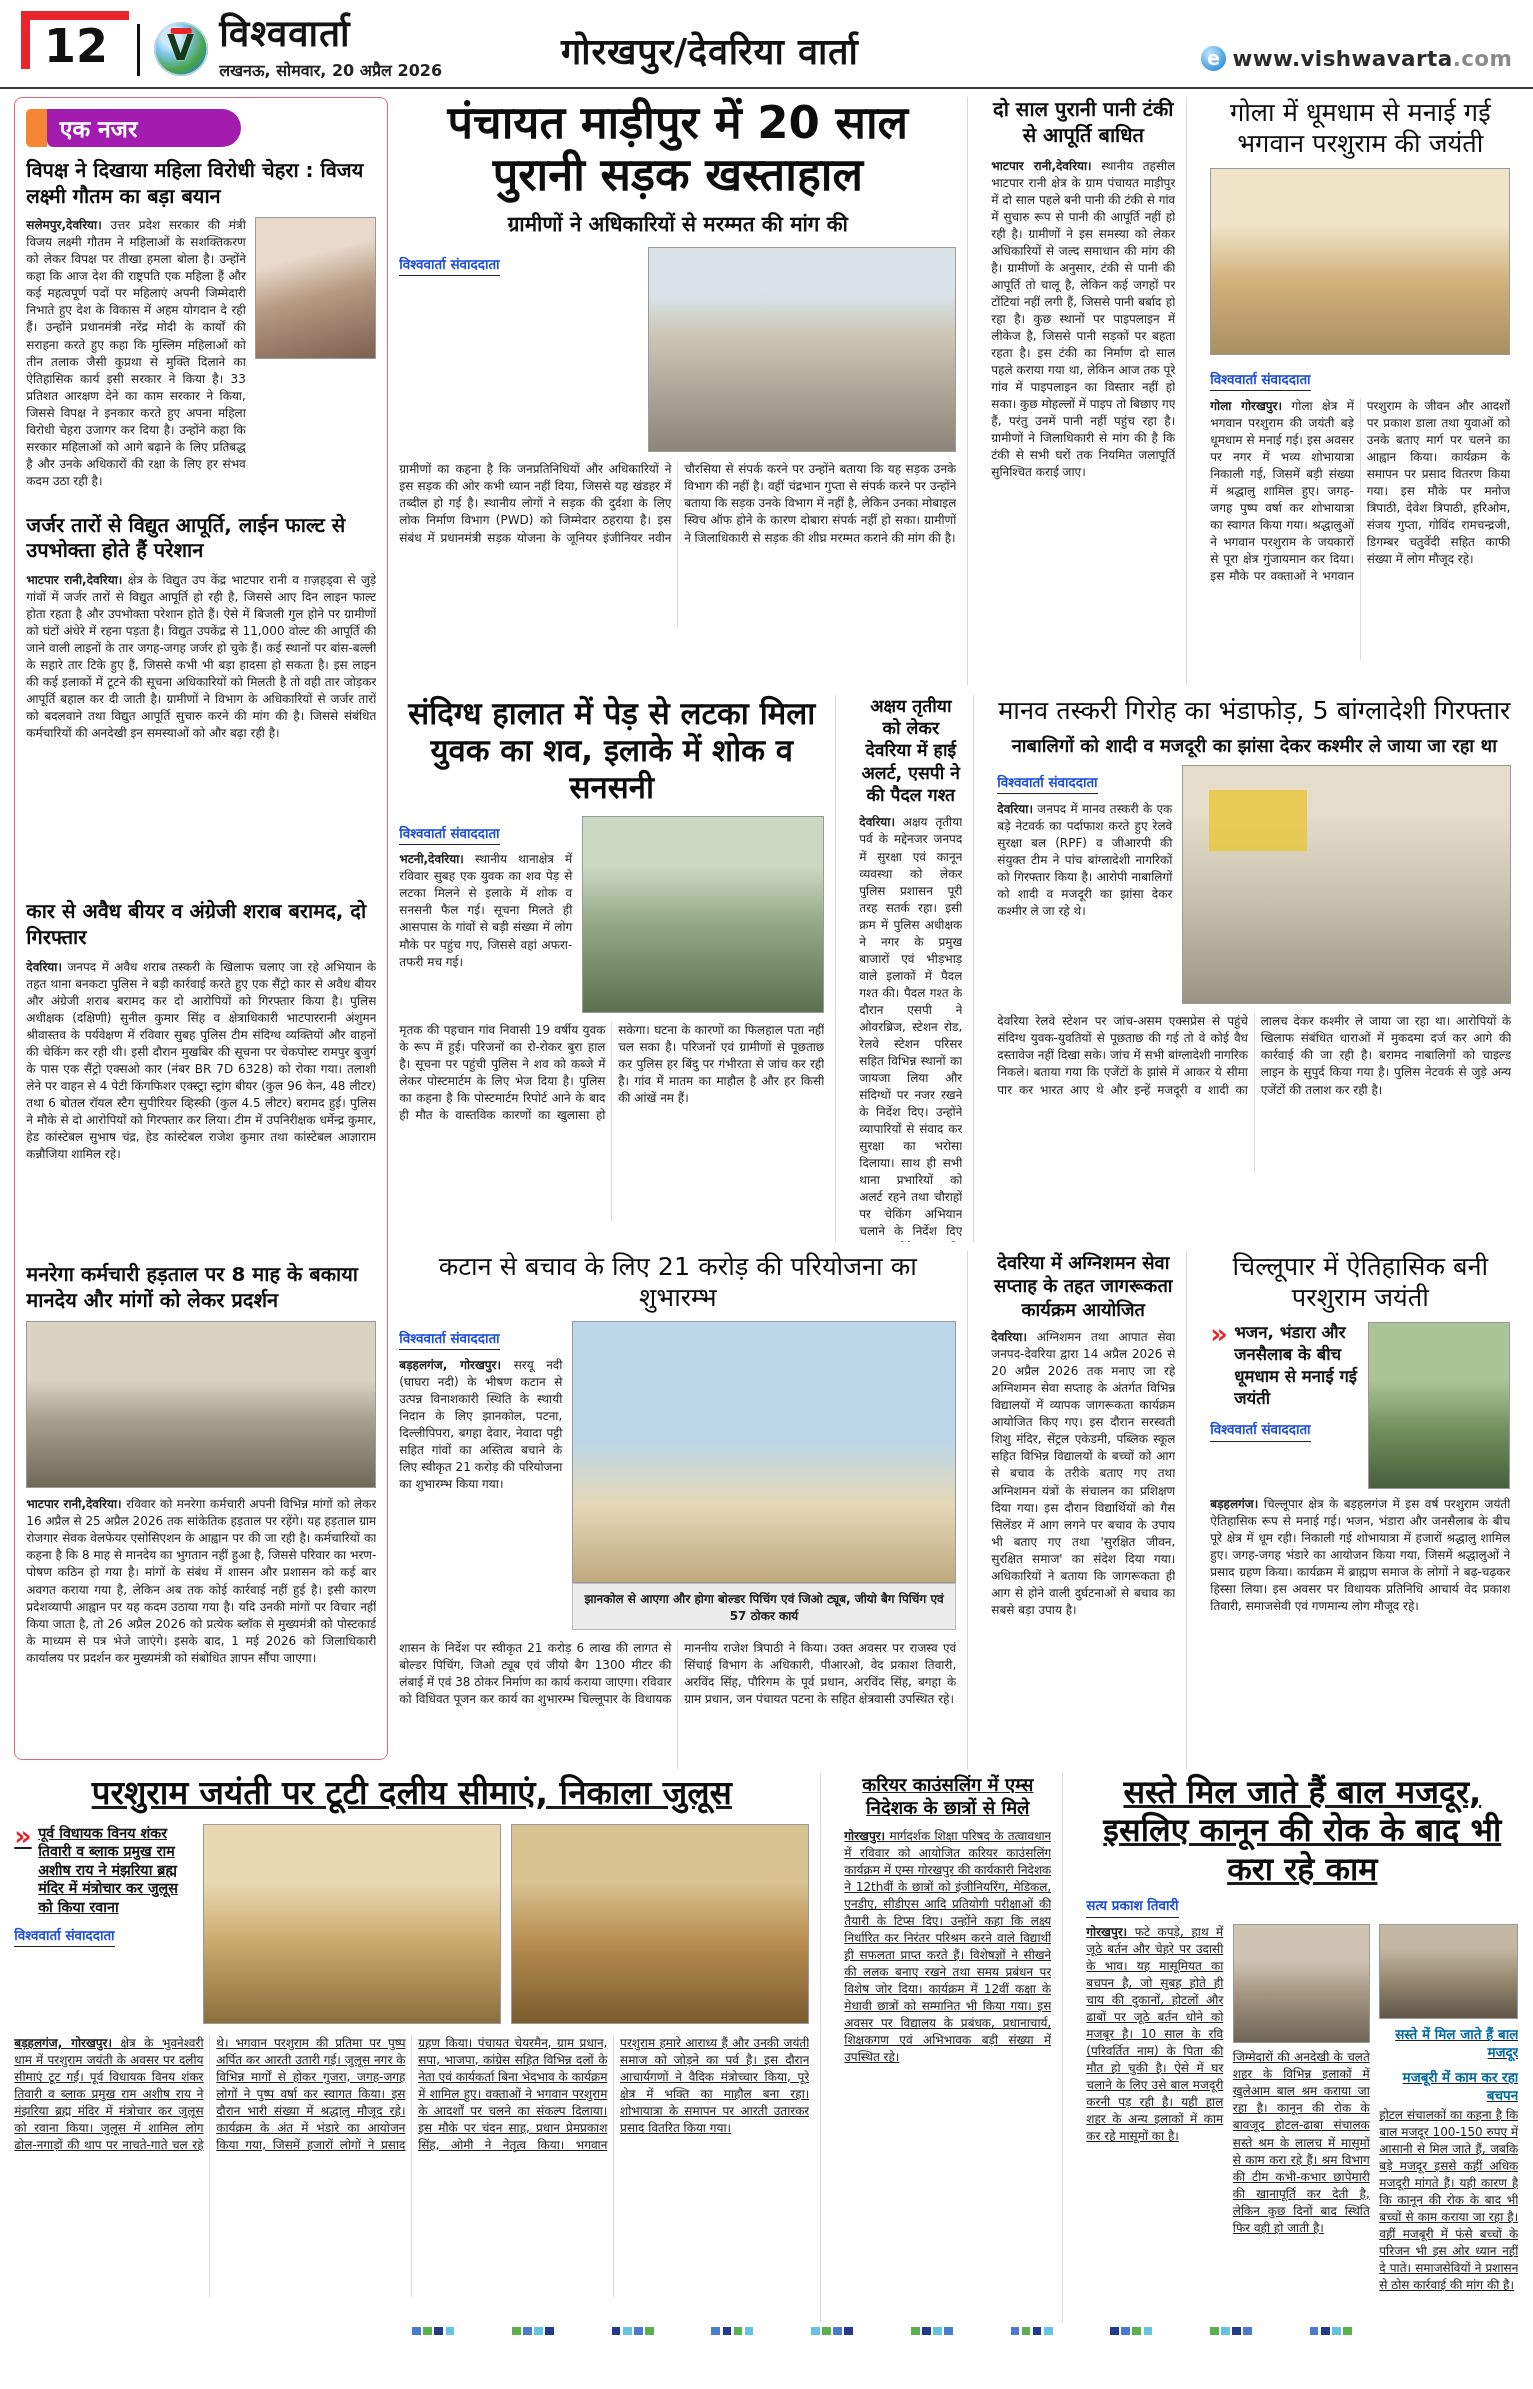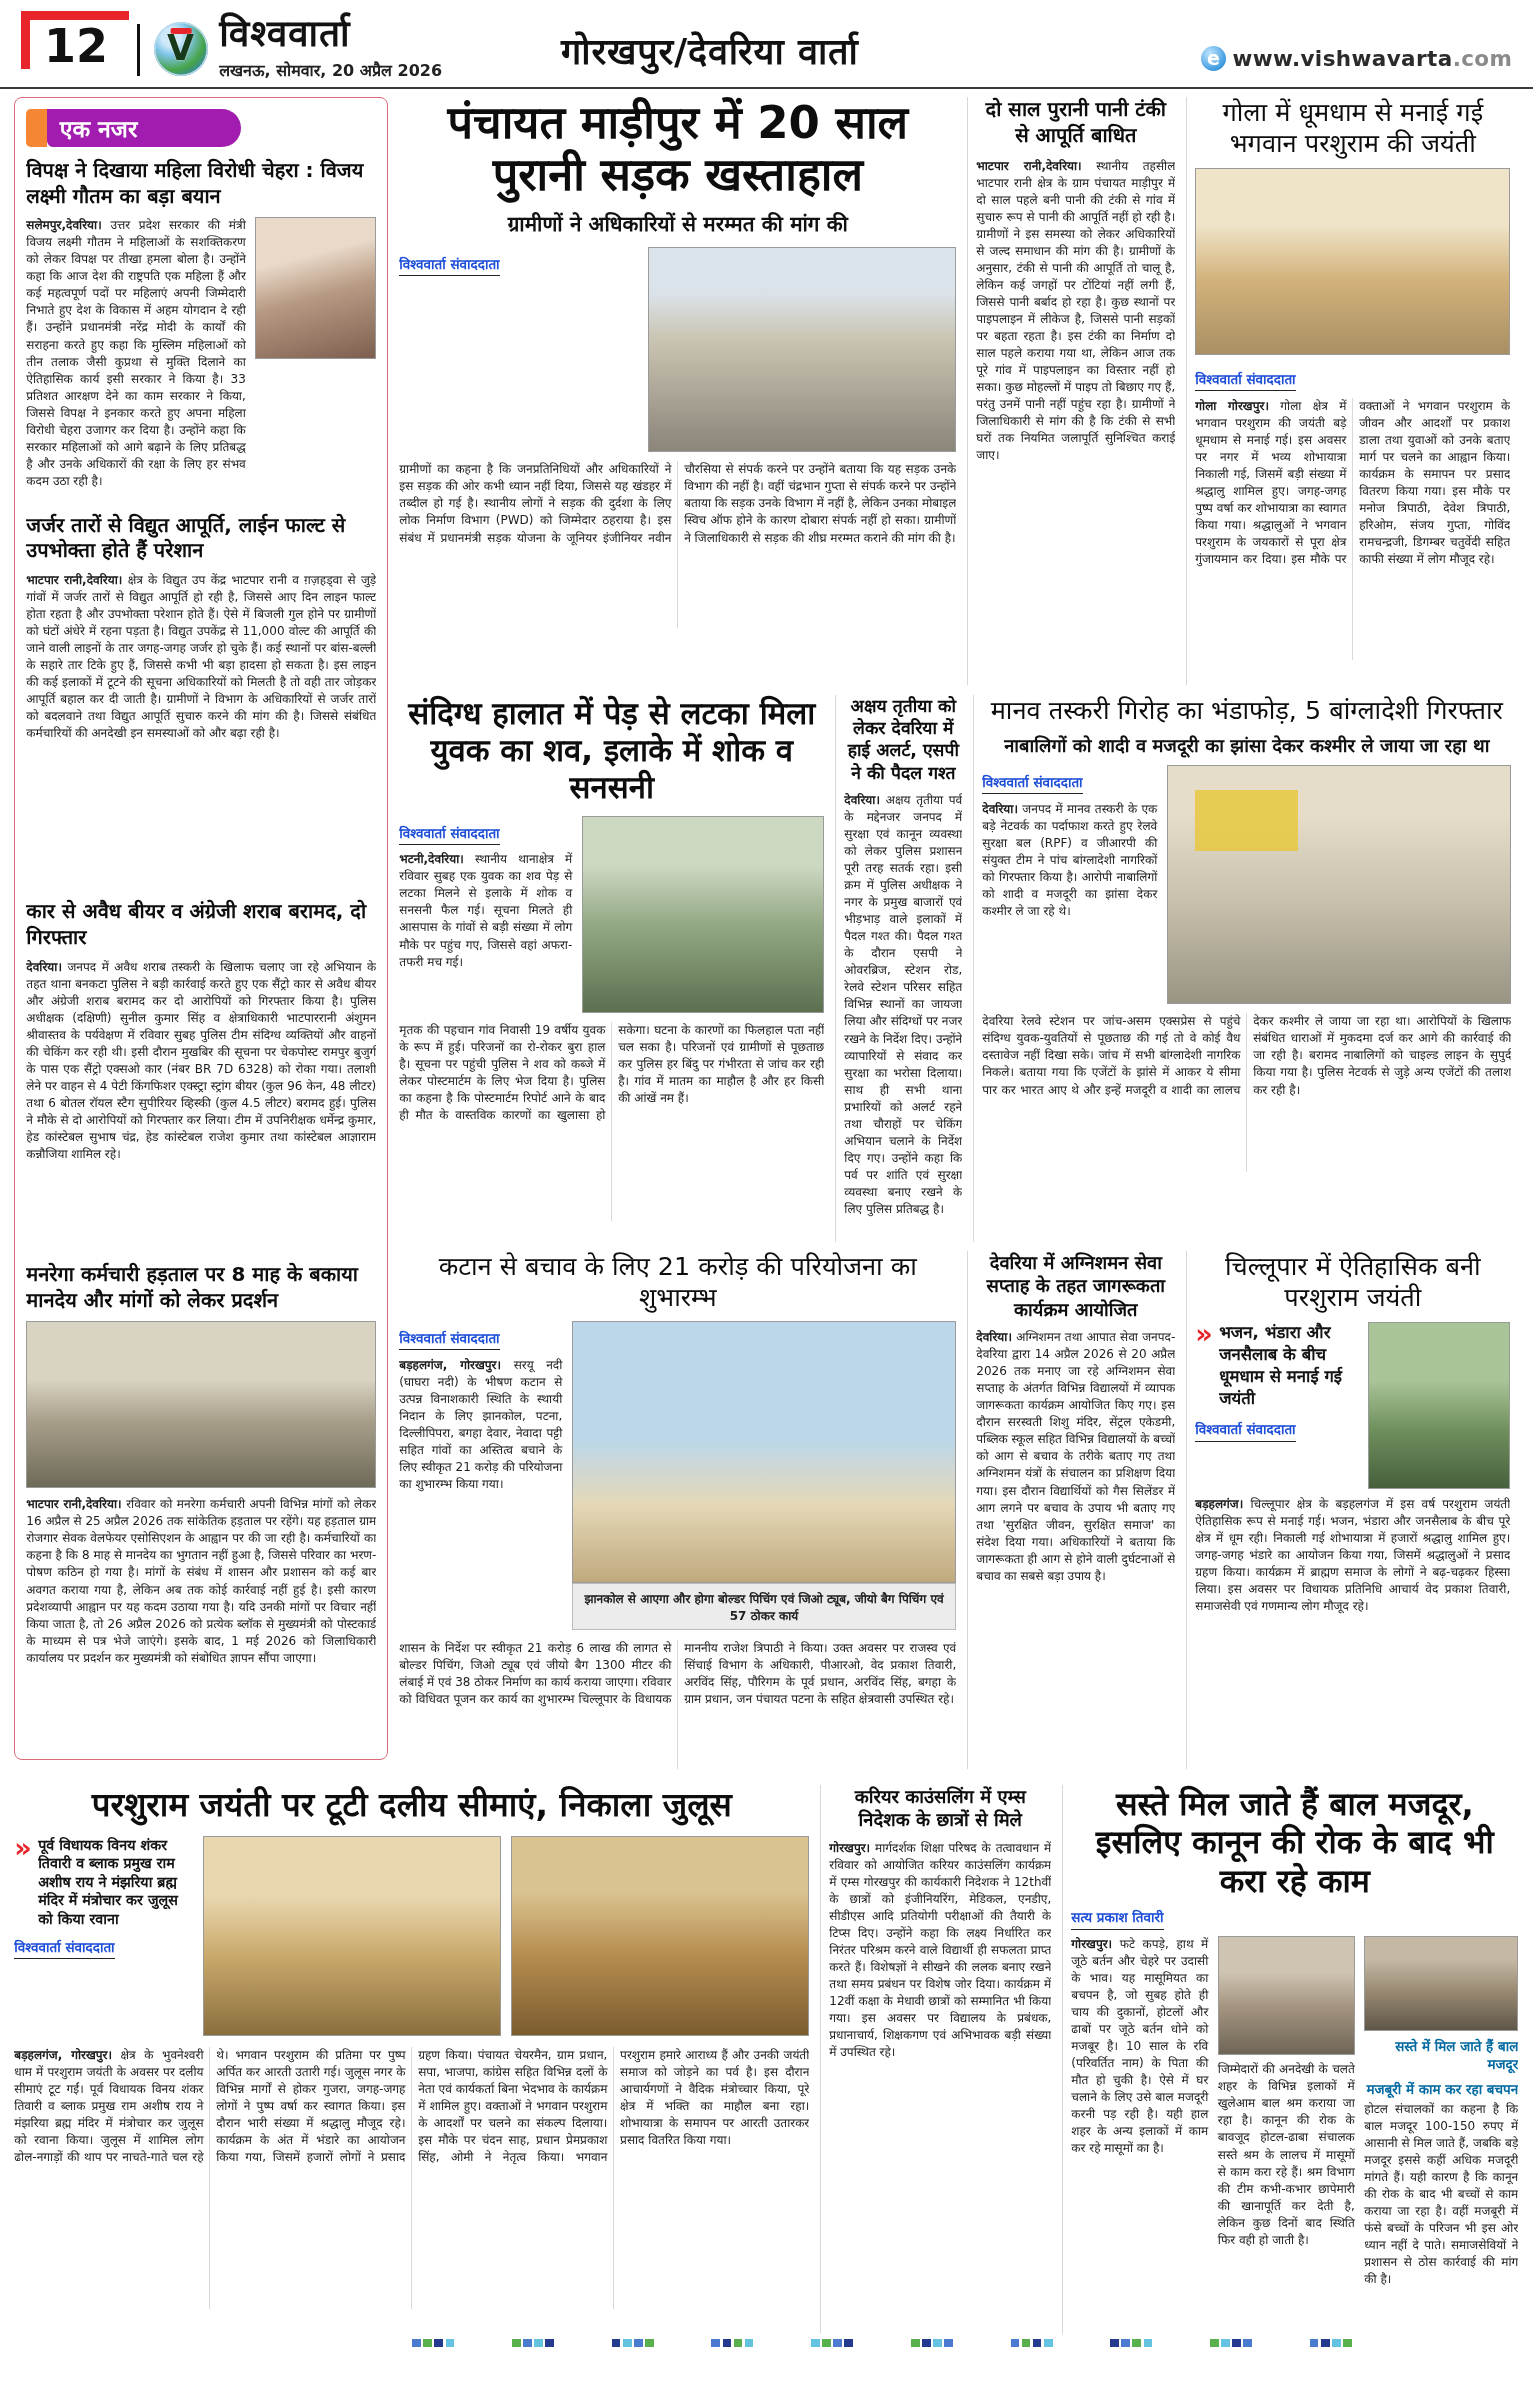--- a/index.html
+++ b/index.html
@@ -29,22 +29,22 @@
          color:#fff;font-weight:800;font-size:19px;display:flex;align-items:center;justify-content:center;}
   .site b{font-size:21.5px;color:#2b2b2b;letter-spacing:0.4px;}
   .site b em{font-style:normal;color:#8a8a8a;}
   
   .content{padding:8px 14.3px 0;box-sizing:border-box;}
   .bandA{display:grid;grid-template-columns:374px 1116px;gap:11px;}
   .rightA{display:flex;flex-direction:column;gap:9.5px;}
   .rowA{display:grid;grid-template-columns:557px 208px 324px;gap:11px;height:588px;}
   .rowB{display:grid;grid-template-columns:425px 127px 538px;gap:11px;height:547px;}
   .rowC{display:grid;grid-template-columns:557px 208px 324px;gap:11px;height:518px;}
-  .bandB{display:grid;grid-template-columns:795px 231px 456px;gap:11px;height:549px;margin-top:16px;}
-  .colrule{border-left:0.8px solid #d8d8d8;padding-left:8px;}
+  .bandB{display:grid;grid-template-columns:795px 231px 456px;gap:11px;height:549px;margin-top:4px;text-decoration:underline;}
+  .colrule{border-left:0.8px solid #d8d8d8;padding-left:23px;}
   article{overflow:hidden;}
   
   .h-xl{font-size:45px;font-weight:800;text-align:center;line-height:1.16;color:#0d0d0d;}
   .h-lg{font-size:31px;font-weight:800;text-align:center;line-height:1.2;color:#0d0d0d;}
   .h-md{font-size:25.4px;font-weight:400;text-align:center;line-height:1.22;color:#0d0d0d;}
   .h-sm{font-size:20px;font-weight:800;text-align:center;line-height:1.28;color:#0d0d0d;}
   .h-box{font-size:20px;font-weight:800;text-align:left;line-height:1.28;color:#0d0d0d;}
   .sub{font-size:20.7px;font-weight:700;text-align:center;margin-top:8px;color:#111;}
   .sub-md{font-size:18.3px;font-weight:700;text-align:center;margin-top:6.4px;color:#111;}
   .byline{display:inline-block;font-size:13.5px;font-weight:800;color:#1d4ed8;

